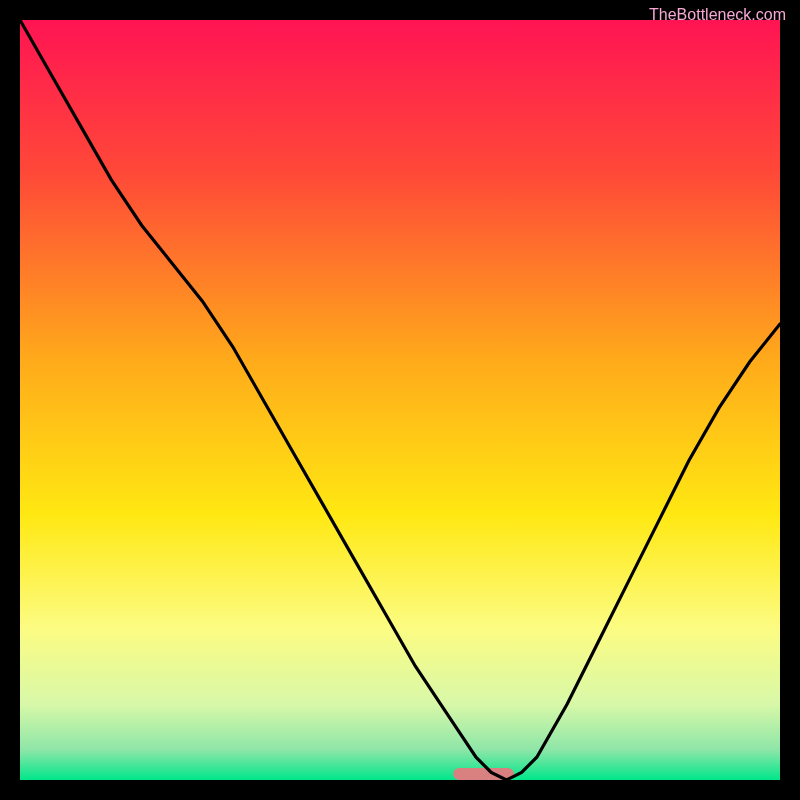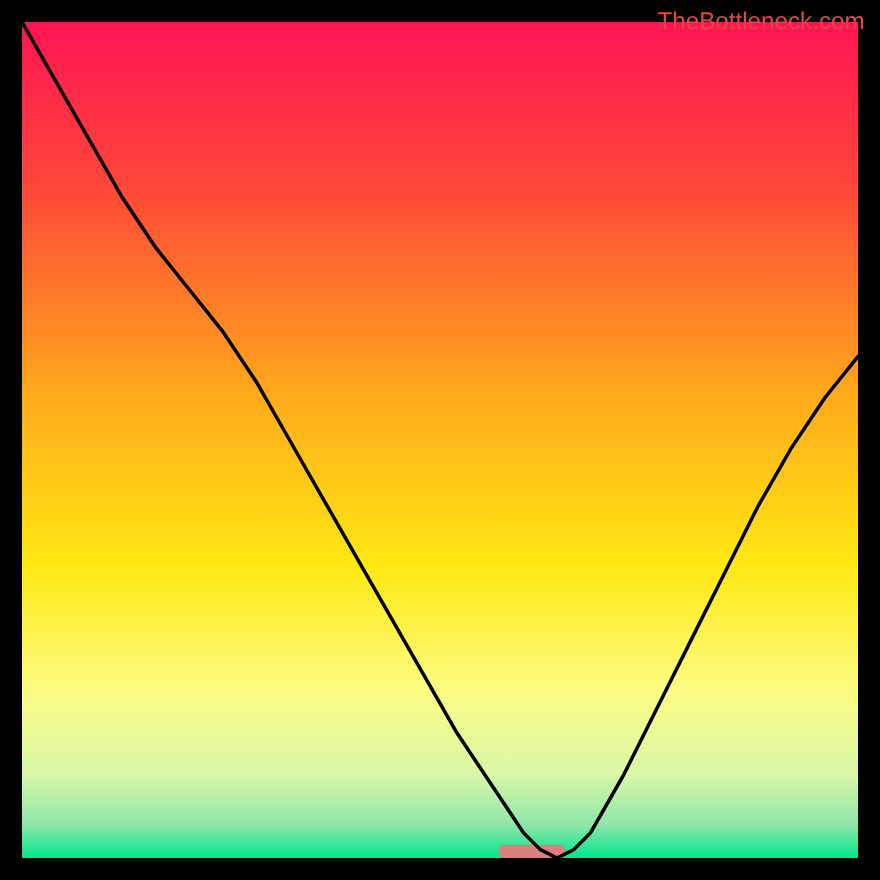--- a/index.html
+++ b/index.html
@@ -7,23 +7,23 @@
 .frame {
   width: 800px;
   height: 800px;
   background: #000;
   position: relative;
 }
 .watermark {
   position: absolute;
   top: 6px;
   right: 14px;
-  color: #ef4444;
+  color: #f9a8d4;
   font-family: Arial, Helvetica, sans-serif;
-  font-size: 22px;
+  font-size: 16px;
   font-weight: 500;
   z-index: 5;
 }
 .plot-area {
   position: absolute;
   left: 20px;
   top: 20px;
   width: 760px;
   height: 760px;
 }

